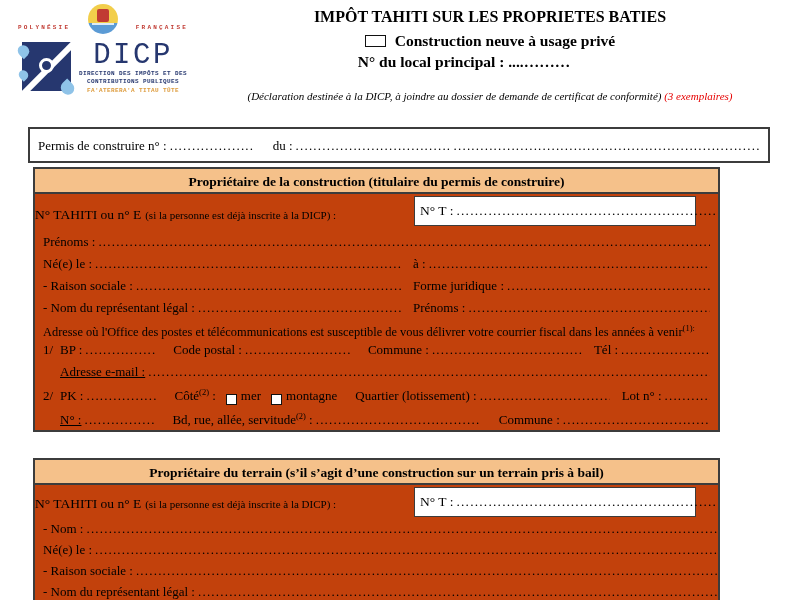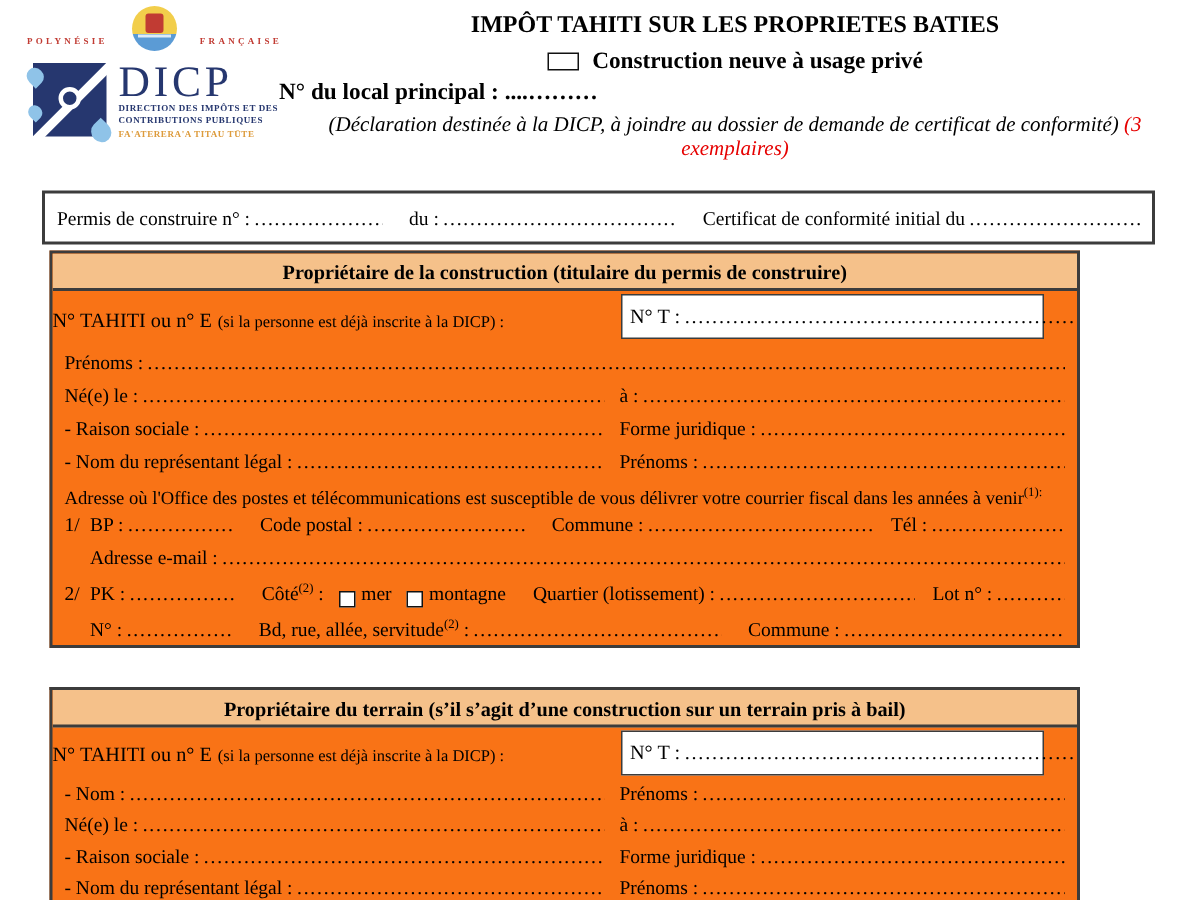--- a/index.html
+++ b/index.html
@@ -4,21 +4,21 @@
 <style>
   :root{
     --section-header-bg:#F5C18A; --red-accent:#E60000; --logo-navy:#26376F;
     --logo-red:#C13B33; --logo-orange:#DD9B3C; --logo-light-blue:#8FC3E8;
   }
   *{margin:0;padding:0;box-sizing:border-box;}
   body{background:#fff;width:800px;height:600px;overflow:hidden;}
   .page{position:relative;width:800px;height:600px;background:#fff;font-family:"Liberation Serif","DejaVu Serif",serif;color:#000;}
 
   
-  .logo{position:absolute;left:18px;top:4px;width:170px;font-family:Liberation Serif, serif;}
+  .logo{position:absolute;left:18px;top:4px;width:170px;font-family:Liberation Mono, monospace;text-align:center;}
   .logo-top{position:relative;height:33px;}
   .red-txt{position:absolute;bottom:6px;font-size:6px;font-weight:bold;letter-spacing:2.2px;color:var(--logo-red);}
   .red-l{left:0;} .red-r{right:0;}
   .crest{position:absolute;left:50%;top:0;transform:translateX(-50%);width:30px;height:30px;border-radius:50%;
          background:linear-gradient(180deg,#F2CE4B 0 62%,#5B9BD5 62% 100%);}
   .crest::before{content:"";position:absolute;left:50%;top:5px;transform:translateX(-50%);width:12px;height:13px;background:var(--logo-red);border-radius:2px;}
   .crest::after{content:"";position:absolute;left:4px;right:4px;top:19px;height:2px;background:#fff;opacity:.8;}
   .logo-main{display:flex;margin-top:1px;}
   .logo-mark{position:relative;width:56px;height:58px;flex:0 0 56px;}
   .lm-square{position:absolute;left:4px;top:4px;width:49px;height:49px;background:var(--logo-navy);}
@@ -35,57 +35,57 @@
 
   
   .titleblock{position:absolute;left:186px;top:8px;width:608px;text-align:center;}
   .main-title{font-size:16px;font-weight:bold;}
   .subtitle{font-size:15.5px;margin-top:2px;}
   .checkrow{display:flex;justify-content:center;align-items:center;margin-top:6px;}
   .chk{width:21px;height:12px;border:1.7px solid #111;display:inline-block;margin-right:9px;flex:none;background:#fff;}
   .chklbl{font-size:15.5px;font-weight:bold;white-space:nowrap;}
   .chkitem{display:flex;align-items:center;}
   .chkitem+.chkitem{margin-left:18px;}
-  .localline{font-size:15.5px;font-weight:bold;text-align:left;padding-right:52px;margin-top:3px;}
-  .noteline{font-size:14px;font-style:italic;margin-top:5px;}
+  .localline{font-size:15.5px;font-weight:bold;text-align:center;padding-right:52px;margin-top:3px;}
+  .noteline{font-size:11px;font-style:italic;margin-top:19px;}
   .note-red{color:var(--red-accent);}
 
   
   .lbl{white-space:nowrap;}
   .gap{margin-left:12px;} .gap-lg{margin-left:18px;}
   .dots{overflow:hidden;white-space:nowrap;letter-spacing:1.2px;margin-left:3px;min-width:0;}
   .dots::after{content:"................................................................................................................................................................................................................................................................";}
   .grow{flex:1 1 0;}
   .w70{flex:0 0 70px;} .w85{flex:0 0 85px;} .w105{flex:0 0 105px;} .w130{flex:0 0 130px;}
   .w150{flex:0 0 150px;} .w155{flex:0 0 155px;} .w165{flex:0 0 165px;}
   .sup{font-size:8.5px;vertical-align:super;line-height:0;}
 
   .permit-box{position:absolute;left:28px;top:127px;width:742px;height:36px;border:2px solid #3C3C3C;
               display:flex;align-items:baseline;padding:9px 8px 0;font-size:13px;background:#fff;}
 
-  .section{position:absolute;left:33px;width:687px;border:2px solid #3C3C3C;background:#f97316;overflow:hidden;}
+  .section{position:absolute;left:33px;width:687px;border:2px solid #3C3C3C;background:#c2410c;overflow:hidden;}
   .s1{top:167px;height:265px;}
   .s2{top:458px;height:157px;border-bottom:none;font-family:Liberation Serif, serif;}
   .sec-header{height:25px;line-height:25px;background:var(--section-header-bg);border-bottom:2px solid #3C3C3C;
               text-align:center;font-weight:bold;font-size:13.5px;}
   .tahiti-row{position:relative;height:40px;padding:0 0;display:flex;align-items:center;}
   .s2 .tahiti-row{height:36px;}
   .tahiti-big{font-size:13.5px;}
   .tahiti-small{font-size:11px;}
   .tn-box{position:absolute;right:22px;top:2px;width:282px;height:30px;border:1.5px solid #3C3C3C;display:flex;background:#fff;}
   .tn-cell{display:flex;align-items:baseline;padding:6px 5px 0;font-size:13.5px;}
   .tn-cell.c1{flex:0 0 136px;border-right:1.5px solid #3C3C3C;}
   .frow{display:flex;align-items:baseline;padding:0 8px;height:22px;font-size:13px;}
-  .s2 .frow{height:21px;}
+  .s2 .frow{height:21px;flex-direction:column;}
   .col-l{flex:0 0 360px;display:flex;align-items:baseline;margin-right:10px;min-width:0;}
   .col-r{flex:1;display:flex;align-items:baseline;min-width:0;}
   .addr-intro{padding:3px 8px 0;font-size:12.4px;height:20px;white-space:nowrap;}
   .s2 .addr-intro{padding-top:4px;}
   .numlbl{flex:0 0 17px;}
-  .indent{margin-left:17px;}
+  .indent{margin-left:17px;text-decoration:underline;}
   .chk-s{width:11px;height:11px;border:1.4px solid #111;display:inline-block;flex:none;align-self:center;margin:0 4px 0 10px;background:#fff;}
   .rowpad{margin-top:2px;}
 </style>
 </head>
 <body>
 
 <div class="page">
 
   <div class="logo">
     <div class="logo-top">
@@ -124,21 +124,20 @@
       <span>(Déclaration destinée à la DICP, à joindre au dossier de demande de certificat de conformité)</span>
       <span class="note-red">(3 exemplaires)</span>
     </div>
   </div>
 
   <div class="permit-box">
     <span class="lbl">Permis de construire n° :</span>
     <span class="dots w85"></span>
     <span class="lbl gap-lg">du :</span>
     <span class="dots w155"></span>
-    <span class="lbl gap-lg">Certificat de conformité initial du</span>
     <span class="dots grow"></span>
   </div>
 
   <div class="section s1">
     <div class="sec-header">Propriétaire de la construction (titulaire du permis de construire)</div>
 
     <div class="tahiti-row">
       <span>
         <span class="tahiti-big">N° TAHITI ou n° E</span>
         <span class="tahiti-small">(si la personne est déjà inscrite à la DICP) :</span>

